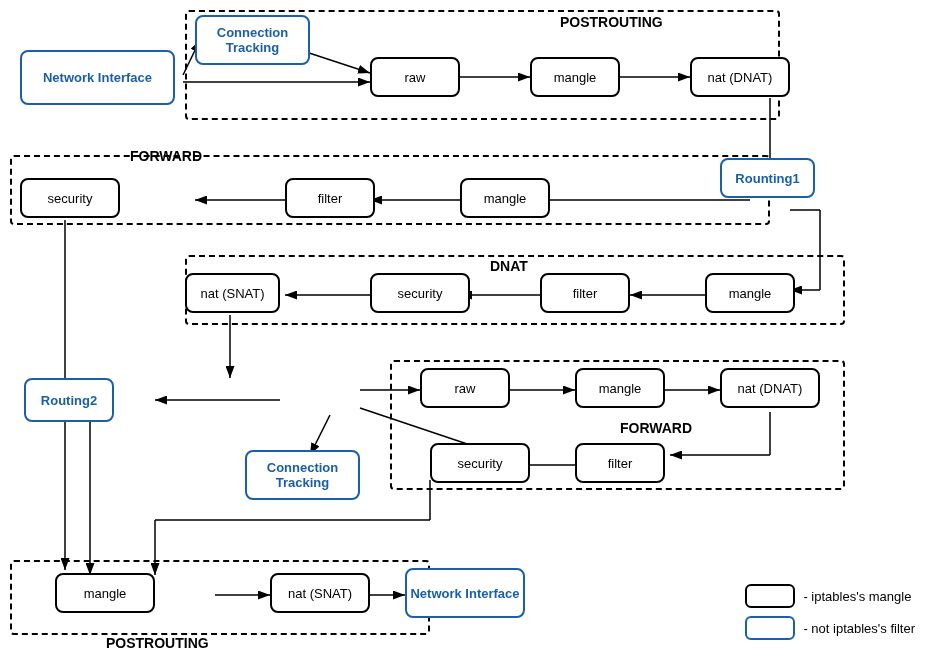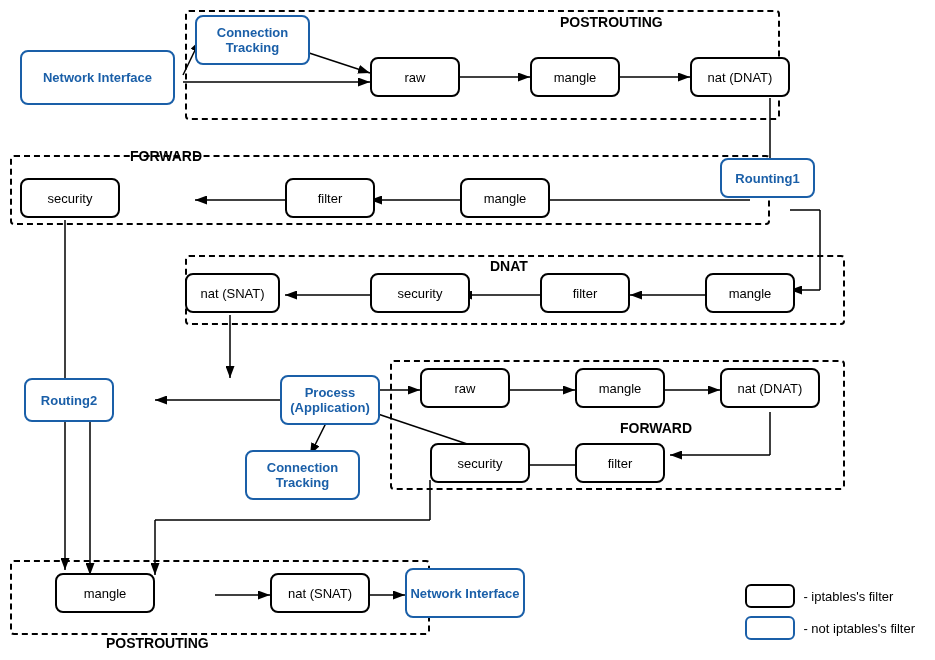--- a/index.html
+++ b/index.html
@@ -203,22 +203,20 @@
   <div class="box" style="left:705px; top:273px; width:90px; height:40px;">mangle</div>
 
   <div class="box" style="left:540px; top:273px; width:90px; height:40px;">filter</div>
 
   <div class="box" style="left:370px; top:273px; width:100px; height:40px;">security</div>
 
   <div class="box" style="left:185px; top:273px; width:95px; height:40px;">nat (SNAT)</div>
 
   <div class="box blue" style="left:24px; top:378px; width:90px; height:44px;">Routing2</div>
 
-  <div class="box blue" style="left:280px; top:375px; width:100px; height:50px;">Process
-(Application)</div>
 
   <div class="box blue" style="left:245px; top:450px; width:115px; height:50px;">Connection
 Tracking</div>
 
   <div class="box" style="left:420px; top:368px; width:90px; height:40px;">raw</div>
 
   <div class="box" style="left:575px; top:368px; width:90px; height:40px;">mangle</div>
 
   <div class="box" style="left:720px; top:368px; width:100px; height:40px;">nat (DNAT)</div>
 
@@ -229,21 +227,21 @@
   <div class="box" style="left:55px; top:573px; width:100px; height:40px;">mangle</div>
 
   <div class="box" style="left:270px; top:573px; width:100px; height:40px;">nat (SNAT)</div>
 
   <div class="box blue" style="left:405px; top:568px; width:120px; height:50px;">Network
 Interface</div>
 
   <div class="legend">
     <div class="legend-item">
       <div class="legend-box"></div>
-      <span>- iptables's filter</span>
+      <span>- iptables's mangle</span>
     </div>
     <div class="legend-item">
       <div class="legend-box blue"></div>
       <span>- not iptables's filter</span>
     </div>
   </div>
 
 </div>
 
 </body></html>

